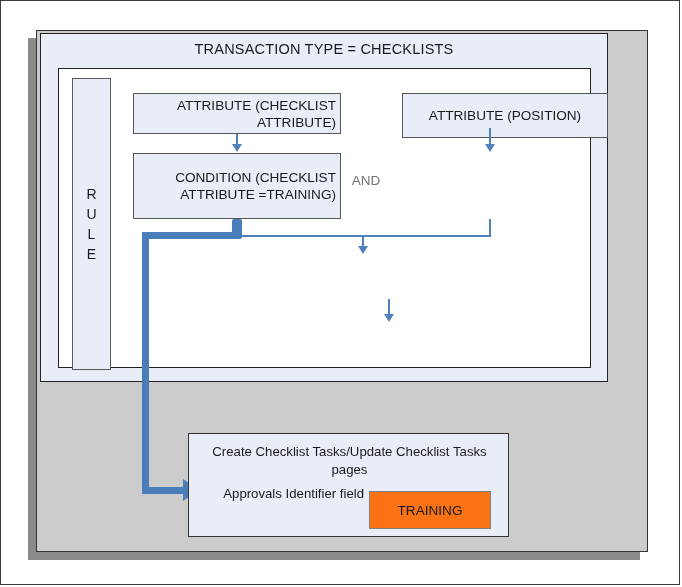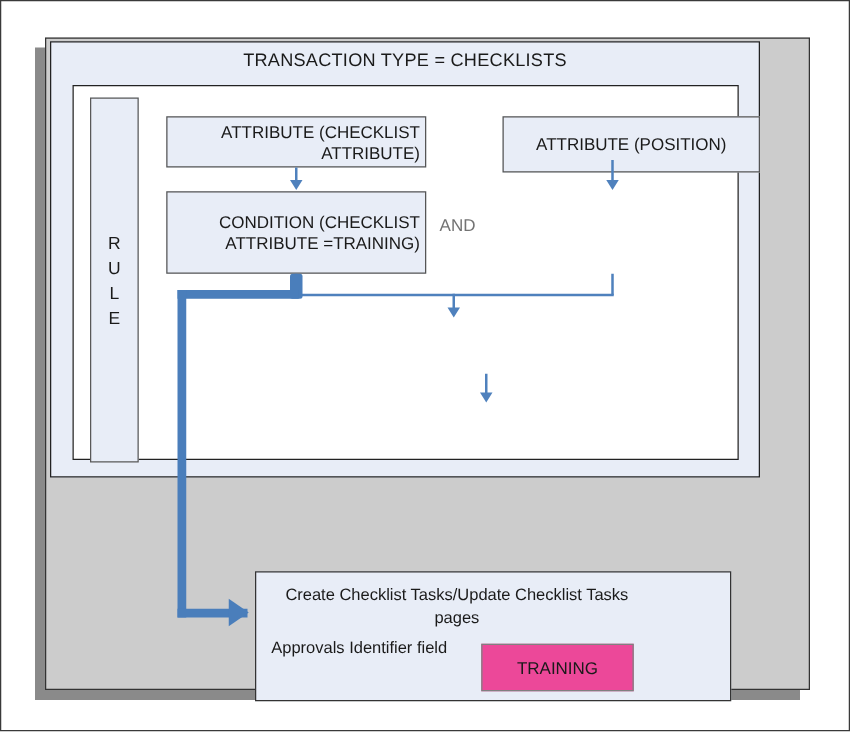--- a/index.html
+++ b/index.html
@@ -133,56 +133,55 @@
     left: 348px;
     top: 173px;
     width: 36px;
     text-align: center;
     font-size: 13.6px;
     color: #737373;
   }
   
   .pages-box {
     position: absolute;
-    left: 204px;
+    left: 188px;
     top: 433px;
-    width: 381px;
+    width: 321px;
     height: 104px;
     background: #e8edf7;
     border: 1px solid #333333;
     box-sizing: border-box;
-    margin-top: 24px;
   }
   .pages-title {
     position: absolute;
     left: 8px;
     top: 9px;
     width: 305px;
     text-align: center;
     font-size: 13.2px;
     line-height: 18px;
     color: #1a1a1a;
   }
   .approvals-label {
     position: absolute;
     left: 12px;
     top: 484px;
     width: 163px;
-    text-align: left;
+    text-align: right;
     font-size: 13.2px;
     line-height: 18px;
     color: #1a1a1a;
   }
   .training-field {
     position: absolute;
     left: 180px;
     top: 490px;
     width: 122px;
     height: 38px;
-    background: #ec4899;
+    background: #f97316;
     border: 1px solid #808080;
     box-sizing: border-box;
     display: flex;
     align-items: center;
     justify-content: center;
     font-size: 13.6px;
     color: #1a1a1a;
   }
   
   .cx-v, .cx-h {

